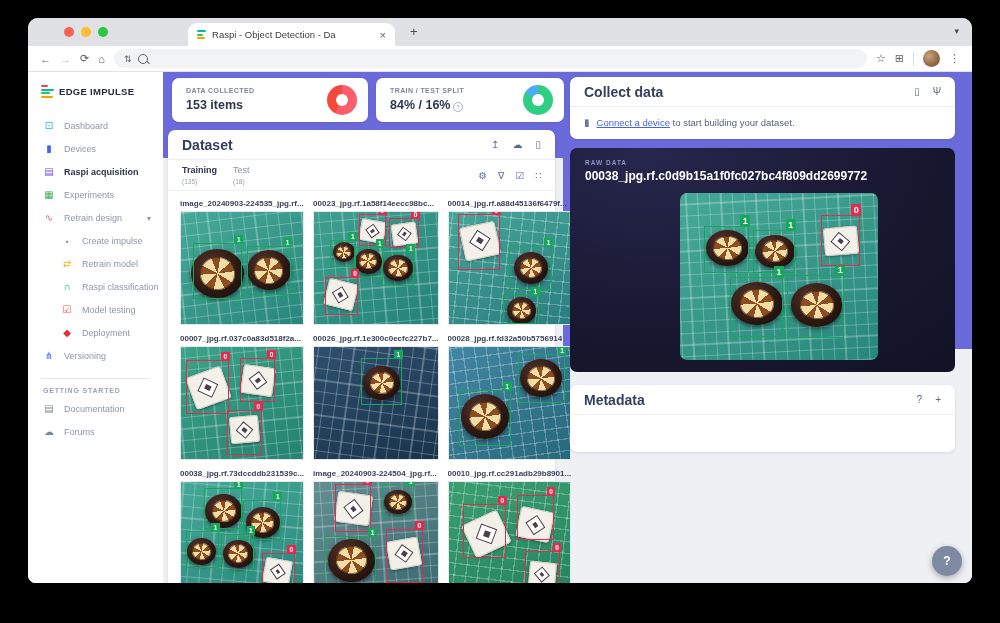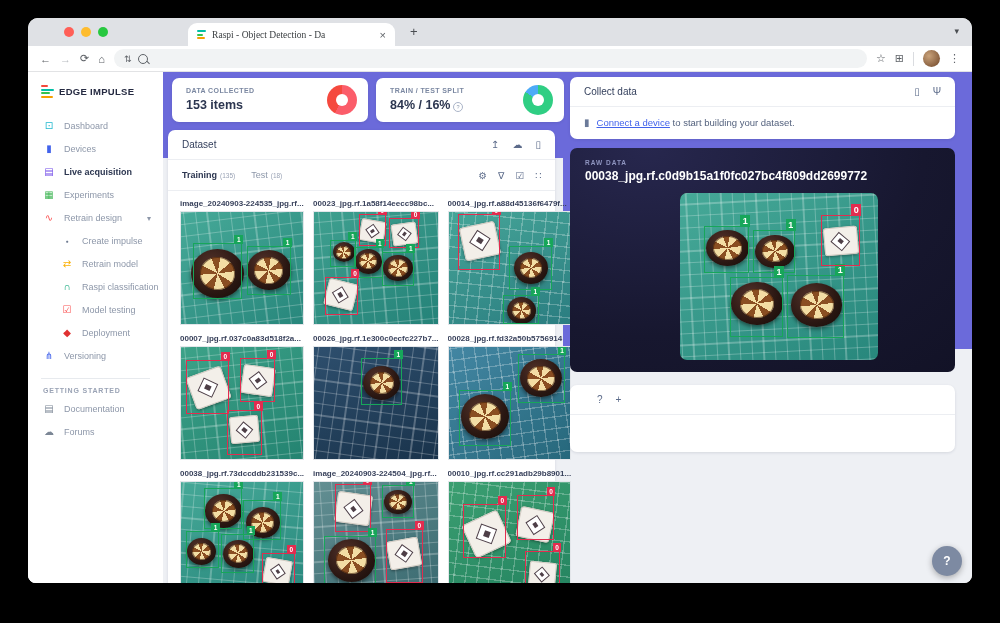--- a/index.html
+++ b/index.html
@@ -7,21 +7,21 @@
   .window{position:absolute;left:28px;top:18px;width:944px;height:565px;border-radius:10px 10px 8px 8px;overflow:hidden;background:#fff;}
 
   
   .tabstrip{position:absolute;left:0;top:0;width:100%;height:28px;background:#dfe1e5;}
   .traffic{position:absolute;left:36px;top:9px;display:flex;gap:7px;}
   .tl{width:10px;height:10px;border-radius:50%;display:inline-block;}
   .tl.red{background:#ff5f57}.tl.yellow{background:#febc2e}.tl.green{background:#28c840}
   .tab{position:absolute;left:160px;top:5px;width:207px;height:23px;background:#fff;border-radius:9px 9px 0 0;display:flex;align-items:center;padding:0 9px;gap:6px;box-sizing:border-box;}
   .favicon,.logo-ic{display:flex;flex-direction:column;gap:1.5px;flex:none;}
   .favicon i,.logo-ic i{display:block;height:2px;border-radius:1px;}
-  .tab-title{font-size:9.5px;color:#3c4043;white-space:nowrap;overflow:hidden;flex:1;font-family:Liberation Serif, serif;}
+  .tab-title{font-size:9.5px;color:#3c4043;white-space:nowrap;overflow:hidden;flex:1;}
   .tab-close{font-size:11px;color:#5f6368;}
   .newtab{position:absolute;left:382px;top:6px;font-size:13px;color:#4a4d51;}
   .strip-chev{position:absolute;right:13px;top:8px;font-size:9px;color:#4a4d51;}
   .toolbar{position:absolute;left:0;top:28px;width:100%;height:26px;background:#fff;border-bottom:1px solid #e2e3e5;display:flex;align-items:center;gap:9px;padding:0 12px;box-sizing:border-box;}
   .tbtn{color:#5f6368;font-size:11px;flex:none;}
   .tbtn.dis{color:#b8bcc1;}
   .urlpill{flex:1;height:19px;background:#f1f3f4;border-radius:10px;display:flex;align-items:center;gap:7px;padding:0 10px;min-width:0;}
   .tune{color:#5f6368;font-size:9px;flex:none;}
   .url{font-size:9.5px;color:#28292c;white-space:nowrap;overflow:hidden;flex:1;}
   .zoomic{position:relative;width:8px;height:8px;border:1.4px solid #5f6368;border-radius:50%;flex:none;margin-right:2px;}
@@ -53,26 +53,26 @@
 
   .stat1{left:9px;top:6px;width:196px;height:44px;}
   .stat2{left:213px;top:6px;width:188px;height:44px;}
   .stat-label{position:absolute;left:14px;top:9px;font-size:7px;font-weight:700;letter-spacing:.4px;color:#7a87a1;}
   .stat-value{position:absolute;left:14px;top:20px;font-size:12.5px;font-weight:700;color:#2c3650;}
   .donut{position:absolute;right:11px;top:7px;width:30px;height:30px;border-radius:50%;}
   .donut::after{content:"";position:absolute;inset:9px;background:#fff;border-radius:50%;}
   .qcirc{position:absolute;left:77px;top:24px;width:8px;height:8px;border:1px solid #aab4c8;border-radius:50%;font-size:5.5px;color:#8b98ad;text-align:center;line-height:8px;}
 
   .card-h{display:flex;align-items:center;padding:0 14px;height:29px;border-bottom:1px solid #eceef2;}
-  .card-title{font-size:10px;font-weight:400;color:#333f5c;flex:1;}
+  .card-title{font-size:14px;font-weight:700;color:#333f5c;flex:1;}
   .hic{color:#5c6b8a;font-size:10px;margin-left:13px;}
 
   .dscard{left:5px;top:58px;width:387px;height:470px;}
   .tabsrow{display:flex;align-items:center;height:30px;padding:0 14px;border-bottom:1px solid #eceef2;}
-  .dtab{font-size:9px;color:#8d97a9;margin-right:16px;display:flex;align-items:baseline;gap:3px;}
+  .dtab{font-size:9px;color:#8d97a9;margin-right:16px;display:flex;align-items:baseline;gap:3px;flex-direction:column;}
   .dtab.active{color:#2c3650;font-weight:700;}
   .cnt{font-size:6.5px;color:#9aa3b5;font-weight:400;}
   .spacer{flex:1;}
   .tric{color:#5c6b8a;font-size:9.5px;margin-left:11px;}
   .grid{display:grid;grid-template-columns:repeat(3,1fr);gap:7px 9px;padding:6px 12px;}
   .cap{font-size:8px;font-weight:700;color:#39425c;white-space:nowrap;overflow:hidden;margin:2px 0 3px;}
   .thumb{height:112px;border:1px solid #e3e6ea;border-radius:6px;}
 
   .collect{left:407px;top:5px;width:385px;height:62px;}
   .collect-body{display:flex;align-items:center;gap:7px;padding:10px 14px;font-size:9.5px;color:#54627e;}
@@ -163,21 +163,21 @@
             <div class="nav-item">
               <div class="nav-ic" style="color: rgb(34, 184, 207);">⊡</div>
               <div class="nav-label">Dashboard</div>
             </div>
             <div class="nav-item">
               <div class="nav-ic" style="color: rgb(66, 99, 235);">▮</div>
               <div class="nav-label">Devices</div>
             </div>
             <div class="nav-item active">
               <div class="nav-ic" style="color: rgb(112, 72, 232);">▤</div>
-              <div class="nav-label">Live acquisition</div>
+              <div class="nav-label">Raspi acquisition</div>
             </div>
             <div class="nav-item">
               <div class="nav-ic" style="color: rgb(55, 178, 77);">▦</div>
               <div class="nav-label">Experiments</div>
             </div>
             <div class="nav-item">
               <div class="nav-ic" style="color: rgb(250, 82, 82);">∿</div>
               <div class="nav-label">Retrain design</div>
               <div class="nav-caret">▾</div>
             </div>
@@ -536,20 +536,21 @@
                 <div class="bbox-label">1</div>
               </div>
               <div class="bbox red" style="left: 71%; top: 13%; width: 20%; height: 31%;">
                 <div class="bbox-label">0</div>
               </div>
             </div>
         </div>
 
         <div class="card metacard">
           <div class="card-h">
+            <span class="card-title">Metadata</span>
             <span class="hic">?</span>
             <span class="hic">+</span>
           </div>
         </div>
 
         <div class="fab">?</div>
       </main>
     </div>
   </div>
 </div>

